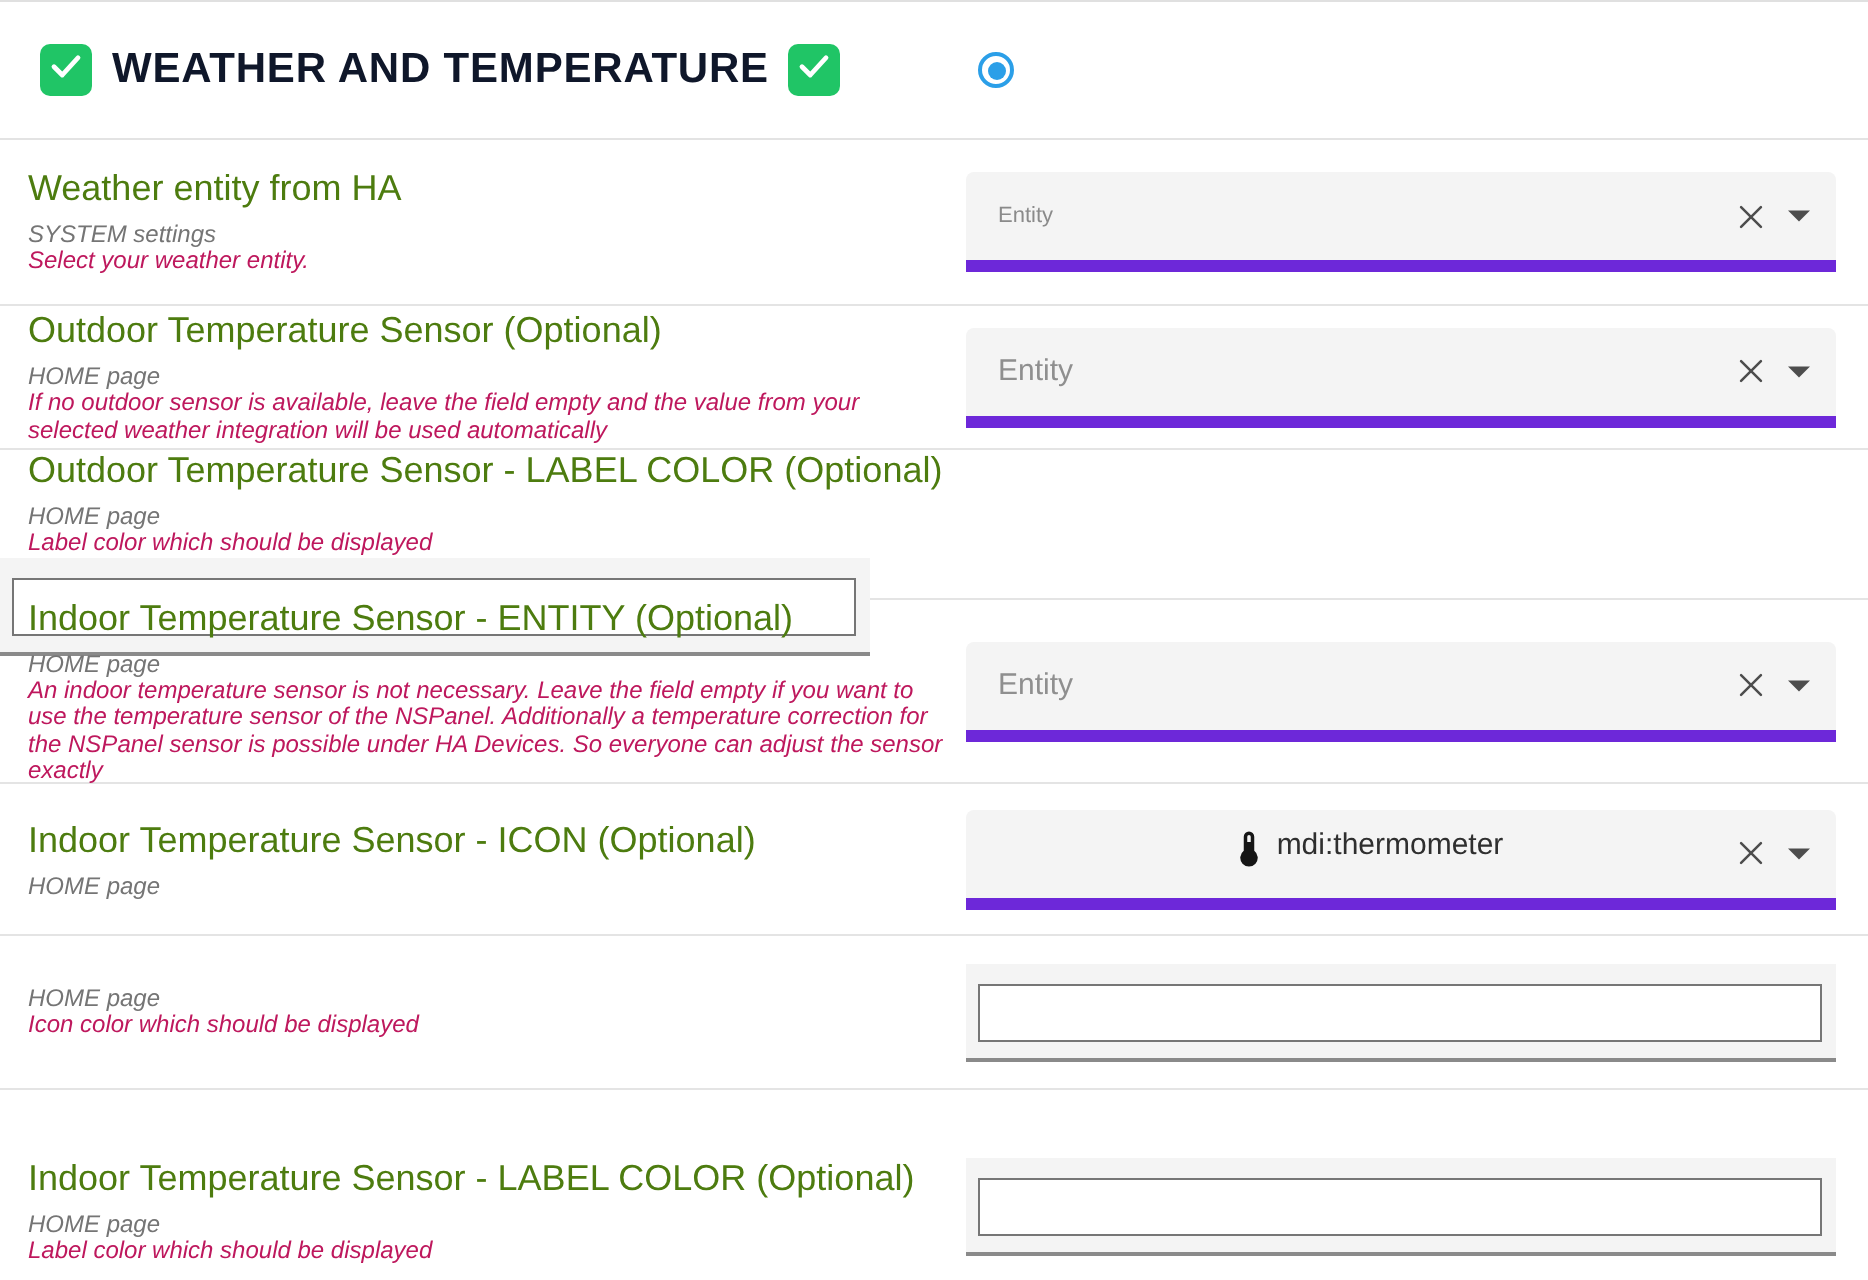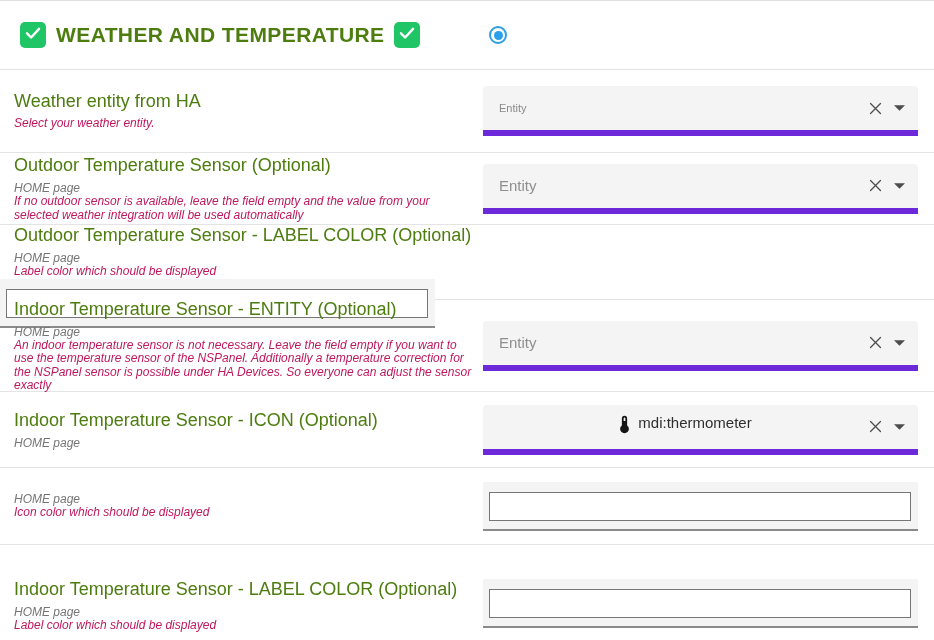--- a/index.html
+++ b/index.html
@@ -5,21 +5,21 @@
   * { box-sizing: border-box; margin: 0; padding: 0; }
   html, body { width: 934px; height: 640px; overflow: hidden; background: #fff;
     font-family: "Liberation Sans", sans-serif; }
 
   .page { width: 934px; height: 640px; background: #fff; }
 
   
   .header { height: 70px; display: flex; align-items: center;
     border-top: 1px solid #e0e0e0; border-bottom: 1px solid #e3e3e3; }
   .header-left { flex: 1; display: flex; align-items: center; gap: 10px; padding-left: 20px; }
-  .header-title { font-size: 21px; font-weight: bold; color: #4d7c0f; letter-spacing: 0.4px; }
+  .header-title { font-size: 21px; font-weight: bold; color: #0f172a; letter-spacing: 0.4px; }
   .header-right { width: 451px; display: flex; align-items: center; }
 
   .checkbox { width: 26px; height: 26px; background: #20c566; border-radius: 5px;
     display: flex; align-items: center; justify-content: center; flex: none; cursor: pointer; }
 
   .radio { width: 18px; height: 18px; border: 2px solid #2b9fe8; border-radius: 50%;
     display: flex; align-items: center; justify-content: center; margin-left: 6px; cursor: pointer; }
   .radio-dot { width: 9px; height: 9px; background: #2b9fe8; border-radius: 50%; }
 
   
@@ -83,20 +83,21 @@
     <div class="header-right">
       <span class="radio">
         <span class="radio-dot"></span>
       </span>
     </div>
   </div>
 
   <div class="row row-1">
     <div class="row-info">
       <div class="row-title">Weather entity from HA</div>
+      <div class="row-subtitle">SYSTEM settings</div>
       <div class="row-desc">Select your weather entity.</div>
     </div>
     <div class="row-input-col">
       <div class="select">
         <div class="select-main">
           <span class="select-label">Entity</span>
         </div>
         <div class="select-icons">
           <span class="icon-btn">
             <svg width="17" height="17" viewBox="0 0 24 24">

